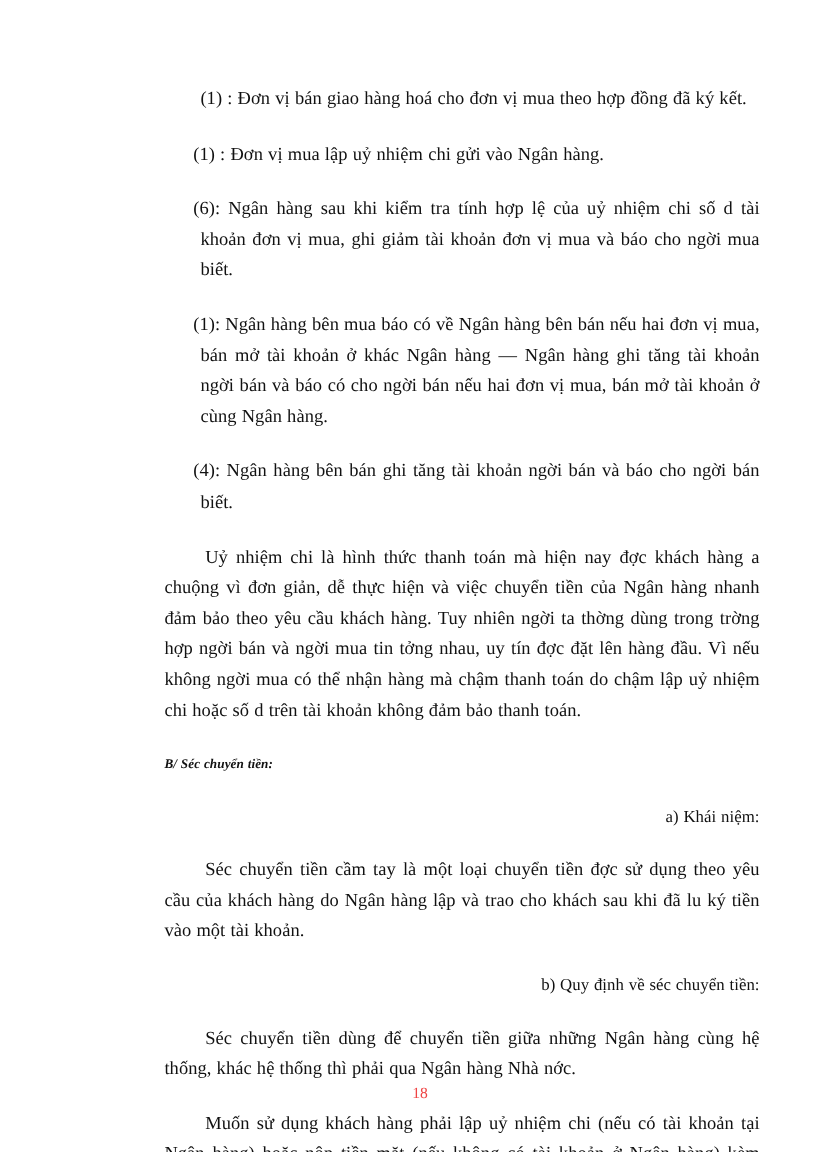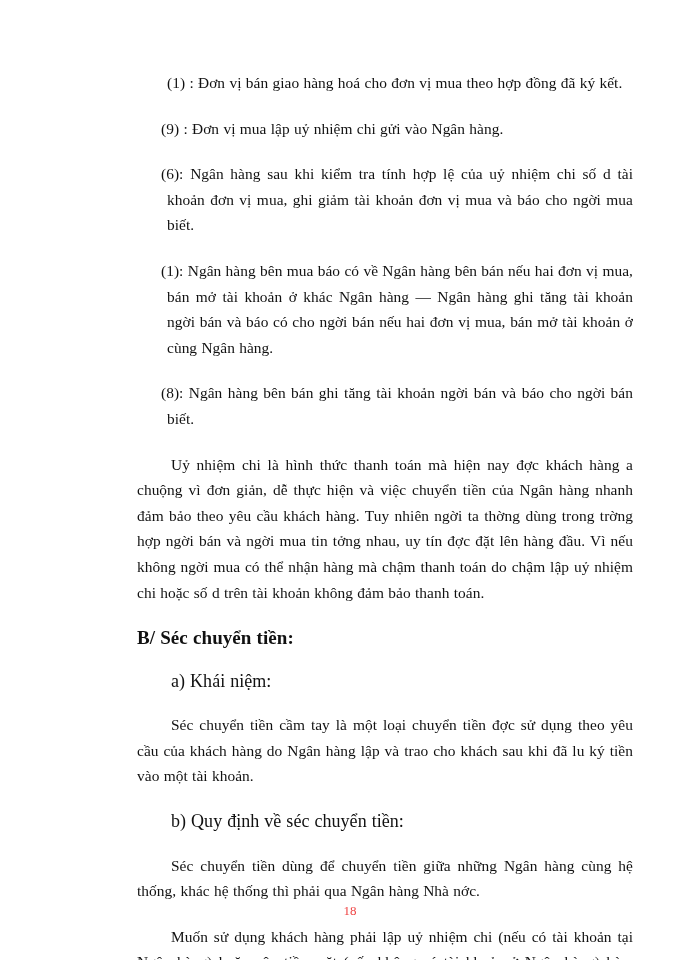--- a/index.html
+++ b/index.html
@@ -62,33 +62,34 @@
   }
 
   .body-para-tight {
     text-indent: 34px;
     margin-bottom: 18px;
   }
 
   
   .section-heading {
     font-weight: bold;
-    font-size: 19px;
+    font-style: italic;
+    font-size: 11px;
     line-height: 25.6px;
     margin-bottom: 18px;
     text-align: left;
   }
 
   
   .subitem {
     padding-left: 34px;
-    font-size: 18px;
+    font-size: 14px;
     line-height: 25.6px;
     margin-bottom: 18px;
-    text-align: left;
+    text-align: right;
   }
 
   .page-number {
     position: absolute;
     left: 0;
     top: 903px;
     width: 700px;
     text-align: center;
     font-size: 13px;
     line-height: 16px;
@@ -98,27 +99,27 @@
 </style>
 </head>
 <body>
 
 <div class="page">
 
   <div class="text-column">
 
     <p class="para item item-1">(1) : Đơn vị bán giao hàng hoá cho đơn vị mua theo hợp đồng đã ký kết.</p>
 
-    <p class="para item">(9) : Đơn vị mua lập uỷ nhiệm chi gửi vào Ngân hàng.</p>
+    <p class="para item">(1) : Đơn vị mua lập uỷ nhiệm chi gửi vào Ngân hàng.</p>
 
     <p class="para item">(6): Ngân hàng sau khi kiểm tra tính hợp lệ của uỷ nhiệm chi số d tài khoản đơn vị mua, ghi giảm tài khoản đơn vị mua và báo cho ngời   mua biết.</p>
 
     <p class="para item">(1): Ngân hàng bên mua báo có về Ngân hàng bên bán nếu hai đơn vị mua, bán mở tài khoản ở khác Ngân hàng — Ngân hàng ghi tăng tài khoản ngời   bán và báo có cho ngời   bán nếu hai đơn vị mua, bán mở tài khoản ở cùng Ngân hàng.</p>
 
-    <p class="para item">(8): Ngân hàng bên bán ghi tăng tài khoản ngời   bán và báo cho ngời   bán biết.</p>
+    <p class="para item">(4): Ngân hàng bên bán ghi tăng tài khoản ngời   bán và báo cho ngời   bán biết.</p>
 
     <p class="para body-para">Uỷ nhiệm chi là hình thức thanh toán mà hiện nay đợc   khách hàng a   chuộng vì đơn giản, dễ thực hiện và việc chuyển tiền của Ngân hàng nhanh đảm bảo theo yêu cầu khách hàng. Tuy nhiên ngời   ta thờng   dùng trong trờng   hợp ngời   bán và ngời   mua tin tởng   nhau, uy tín đợc   đặt lên hàng đầu. Vì nếu không ngời   mua có thể nhận hàng mà chậm thanh toán do chậm lập uỷ nhiệm chi hoặc số d   trên tài khoản không đảm bảo thanh toán.</p>
 
     <p class="para section-heading">B/ Séc chuyển tiền:</p>
 
     <p class="para subitem">a)  Khái niệm:</p>
 
     <p class="para body-para">Séc chuyển tiền cầm tay là một loại chuyển tiền đợc   sử dụng theo yêu cầu của khách hàng do Ngân hàng lập và trao cho khách sau khi đã lu ký tiền vào một tài khoản.</p>
 
     <p class="para subitem">b)  Quy định về séc chuyển tiền:</p>

